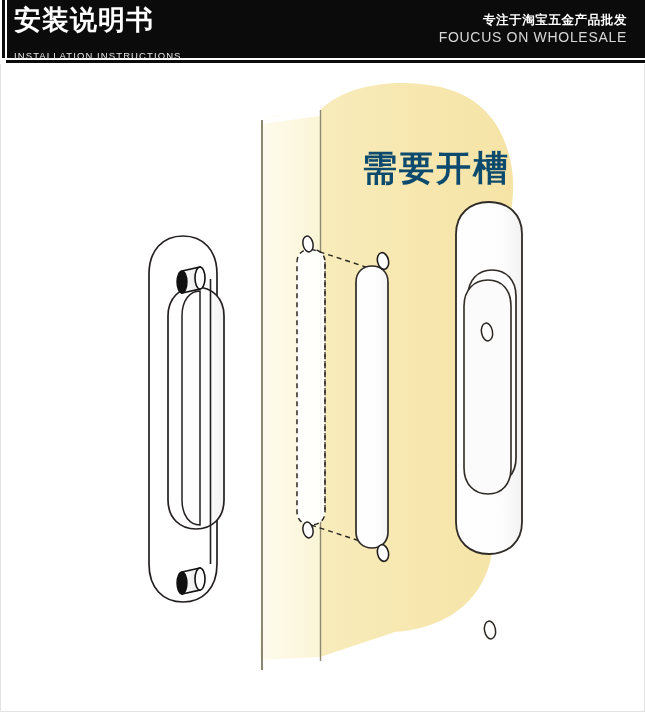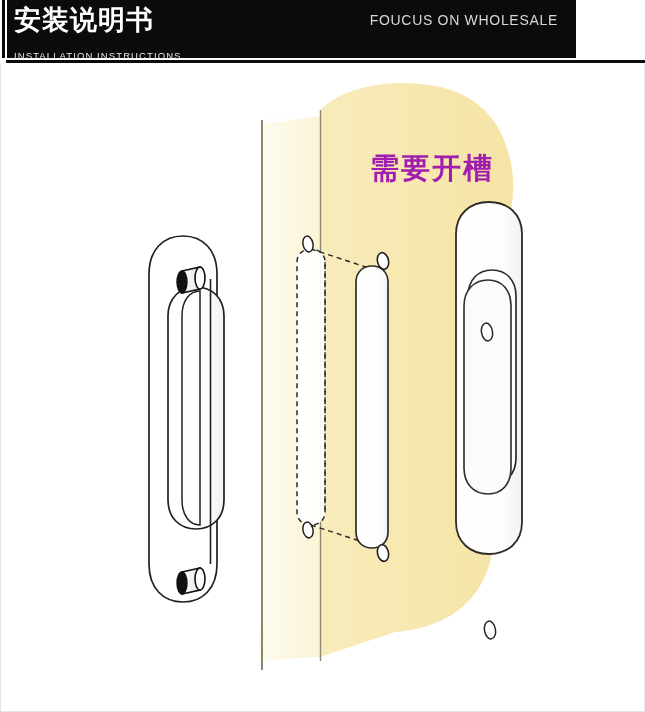--- a/index.html
+++ b/index.html
@@ -16,21 +16,21 @@
     height: 712px;
     background: #ffffff;
     overflow: hidden;
   }
 
   
   #header-banner {
     position: absolute;
     left: 0;
     top: 0;
-    width: 576px;
+    width: 645px;
     height: 58px;
     background: #0b0b0b;
   }
   #header-accent-bar {
     position: absolute;
     left: 0;
     top: 0;
     width: 7px;
     height: 58px;
     background: #ffffff;
@@ -125,43 +125,43 @@
     width: 645px;
     height: 648px;
     display: block;
   }
 
   
   #callout-label {
     position: absolute;
     left: 362px;
     top: 148px;
-    font-size: 29px;
+    font-size: 35px;
     font-weight: bold;
-    color: #a21caf;
+    color: #0c4a6e;
     letter-spacing: 2px;
     line-height: 40px;
     white-space: nowrap;
-    margin-left: 8px;
   }
 </style>
 </head>
 <body>
 
 <div id="page">
 
   <div id="header-banner">
     <div id="header-accent-bar"></div>
 
     <div id="header-left">
       <div id="header-title-cn">安装说明书</div>
       <div id="header-title-en">INSTALLATION INSTRUCTIONS</div>
     </div>
 
     <div id="header-right">
+      <div id="header-slogan-cn">专注于淘宝五金产品批发</div>
       <div id="header-slogan-en">FOUCUS ON WHOLESALE</div>
     </div>
   </div>
   <div id="header-underline"></div>
   <div id="header-underline-notch"></div>
 
   <div id="content-frame"></div>
 
   <svg id="illustration-svg" viewBox="0 0 645 648">
 

